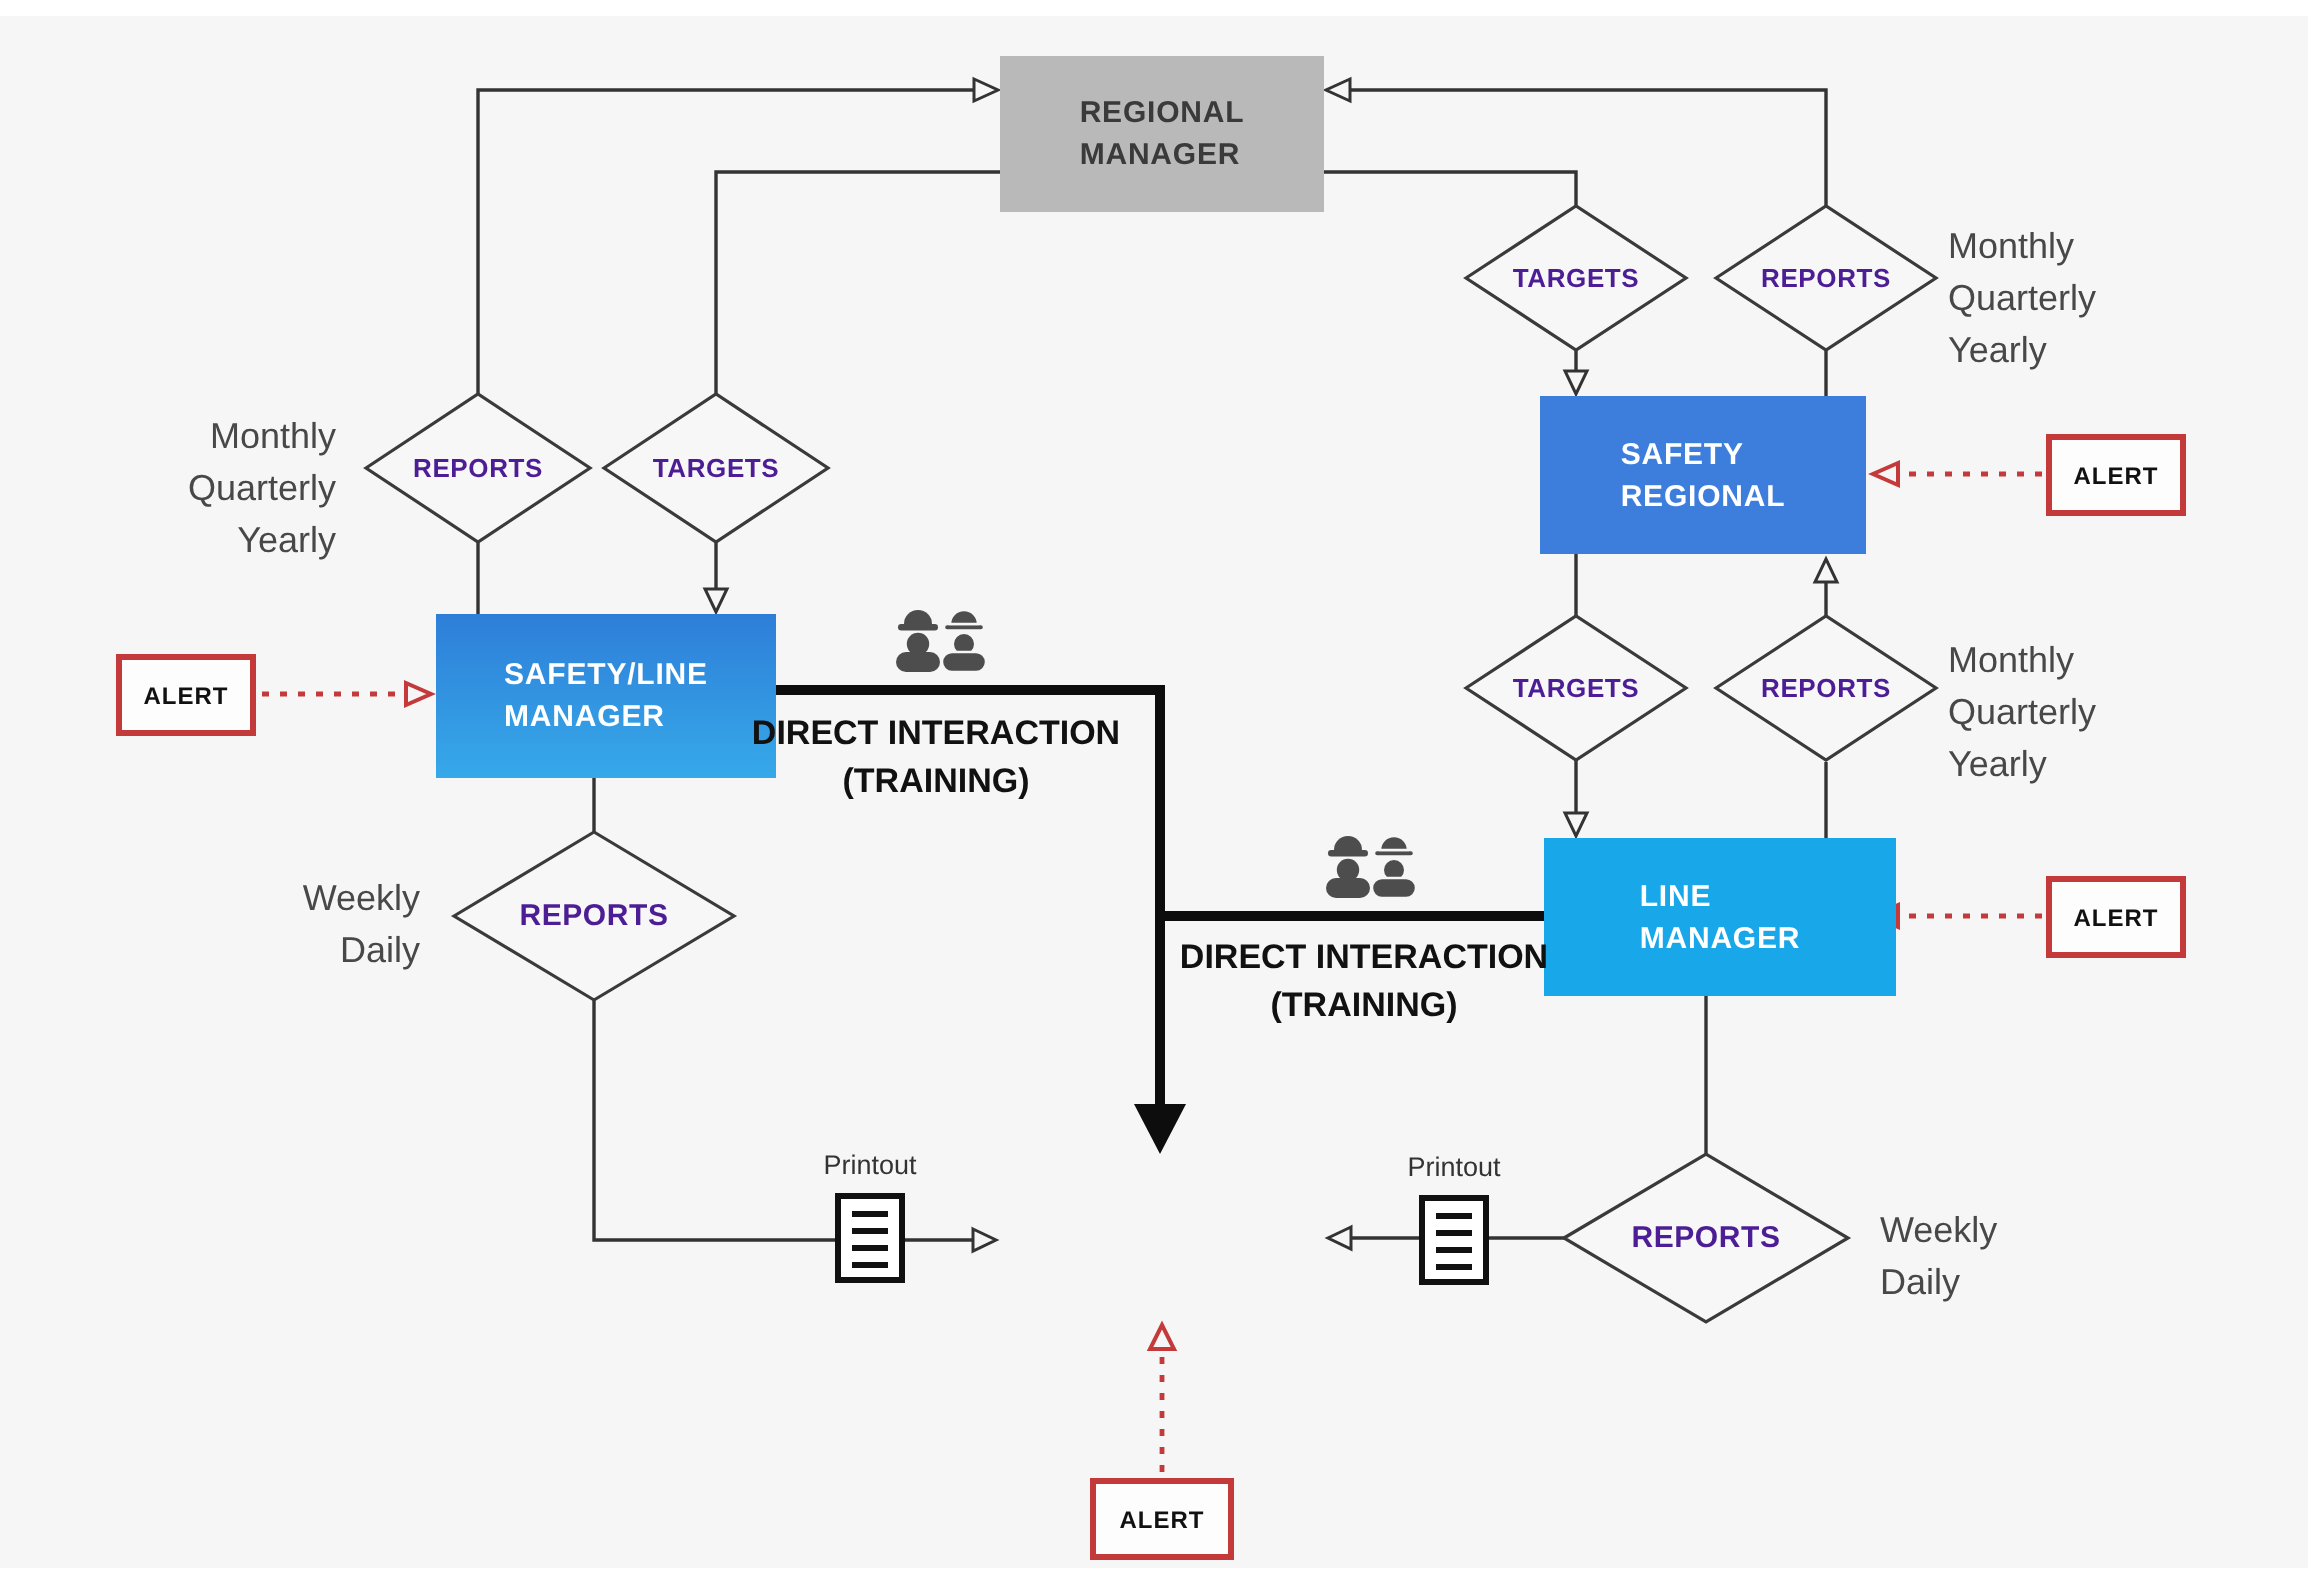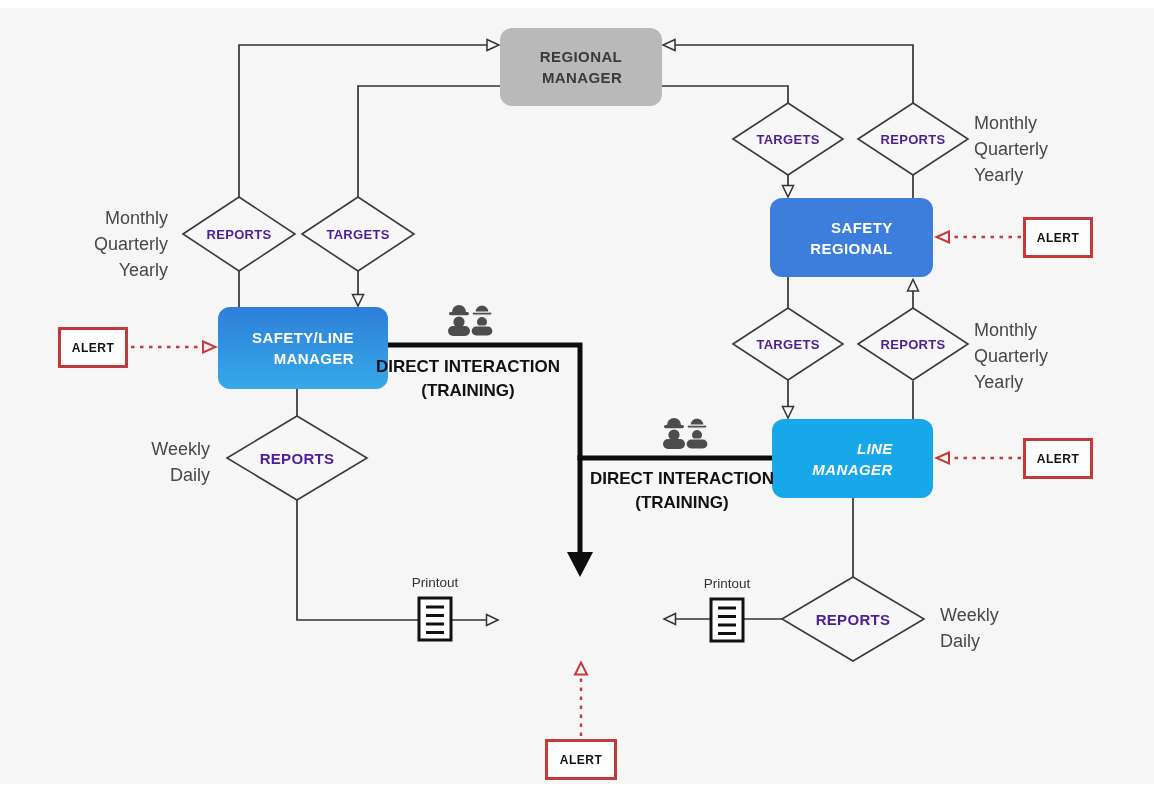--- a/index.html
+++ b/index.html
@@ -6,26 +6,26 @@
   .canvas {
     position:relative; width:1154px; height:792px; background:#f6f6f6;
     font-family:"Liberation Sans", sans-serif; overflow:hidden;
   }
   .band { position:absolute; left:0; width:100%; height:8px; background:#ffffff; }
   .band.top { top:0; } .band.bottom { bottom:0; }
   svg.wires { position:absolute; left:0; top:0; pointer-events:none; }
 
   .node {
     position:absolute; display:flex; align-items:center; justify-content:center;
-    text-align:right; font-weight:bold; font-size:15px; letter-spacing:.4px;
-    line-height:1.4; white-space:pre-line; color:#ffffff; box-sizing:border-box;border-radius:12px;
+    text-align:left; font-weight:bold; font-size:15px; letter-spacing:.4px;
+    line-height:1.4; white-space:pre-line; color:#ffffff; box-sizing:border-box;
   }
   #node-regional   { left:500px; top:28px;  width:162px; height:78px; background:#b9b9b9; color:#3a3a3a; }
   #node-safety     { left:770px; top:198px; width:163px; height:79px; background:#3d7edd; }
-  #node-line       { left:772px; top:419px; width:161px; height:79px; background:#18a8ea;font-style:italic; }
+  #node-line       { left:772px; top:419px; width:176px; height:79px; background:#18a8ea; }
   #node-safetyline { left:218px; top:307px; width:170px; height:82px; background:linear-gradient(180deg,#2e7ed8,#36a9e9); }
   #node-workers    { left:500px; top:578px; width:162px; height:82px; background:#f59a0d; font-size:16px; letter-spacing:.7px; }
 
   .alert {
     position:absolute; width:70px; height:41px; background:#fdfdfd;
     border:3px solid #c43a3a; box-sizing:border-box; display:flex; align-items:center;
     justify-content:center; font-weight:bold; font-size:12px; letter-spacing:.5px; color:#111;
   }
   #alert-left      { left:58px;   top:327px; }
   #alert-top-right { left:1023px; top:217px; }

